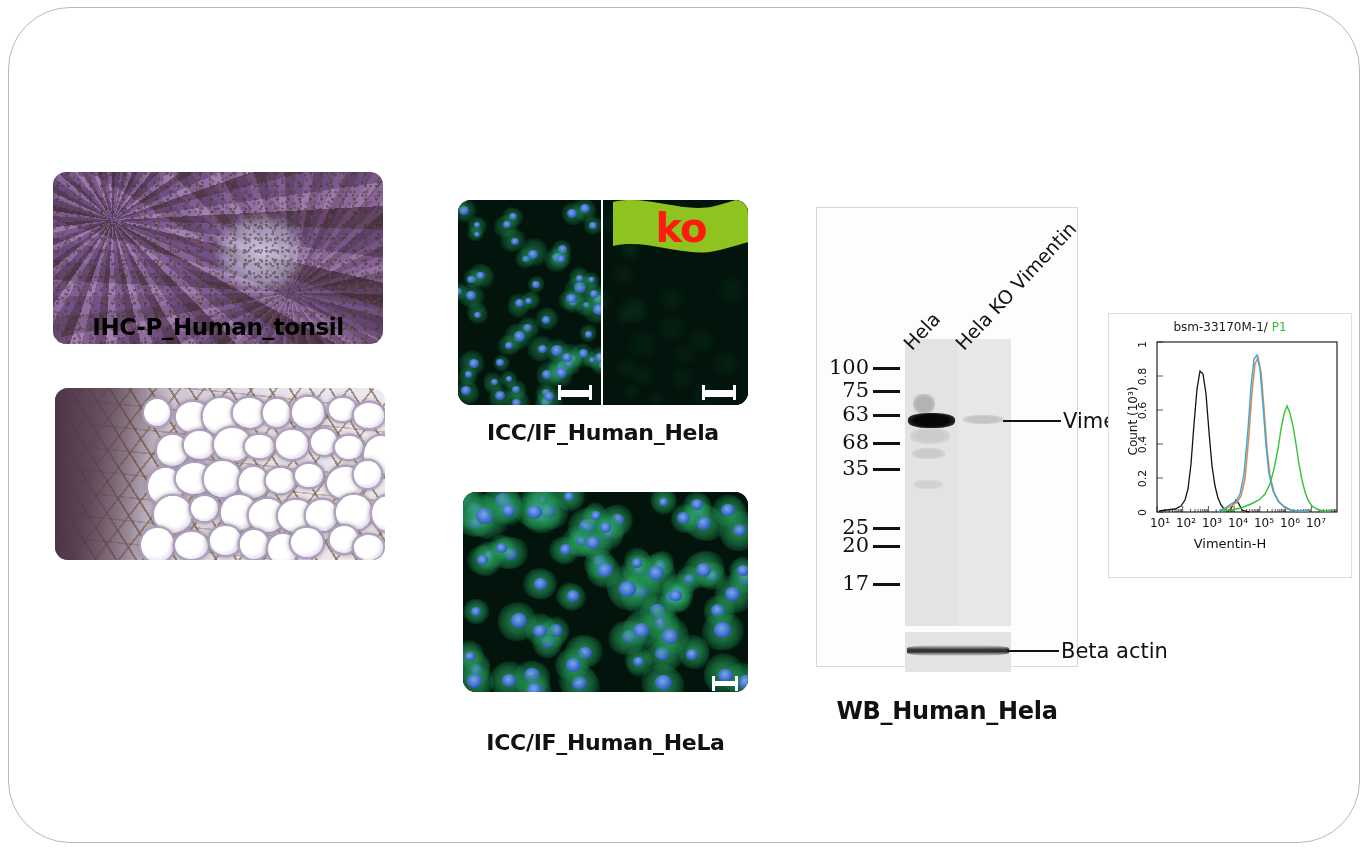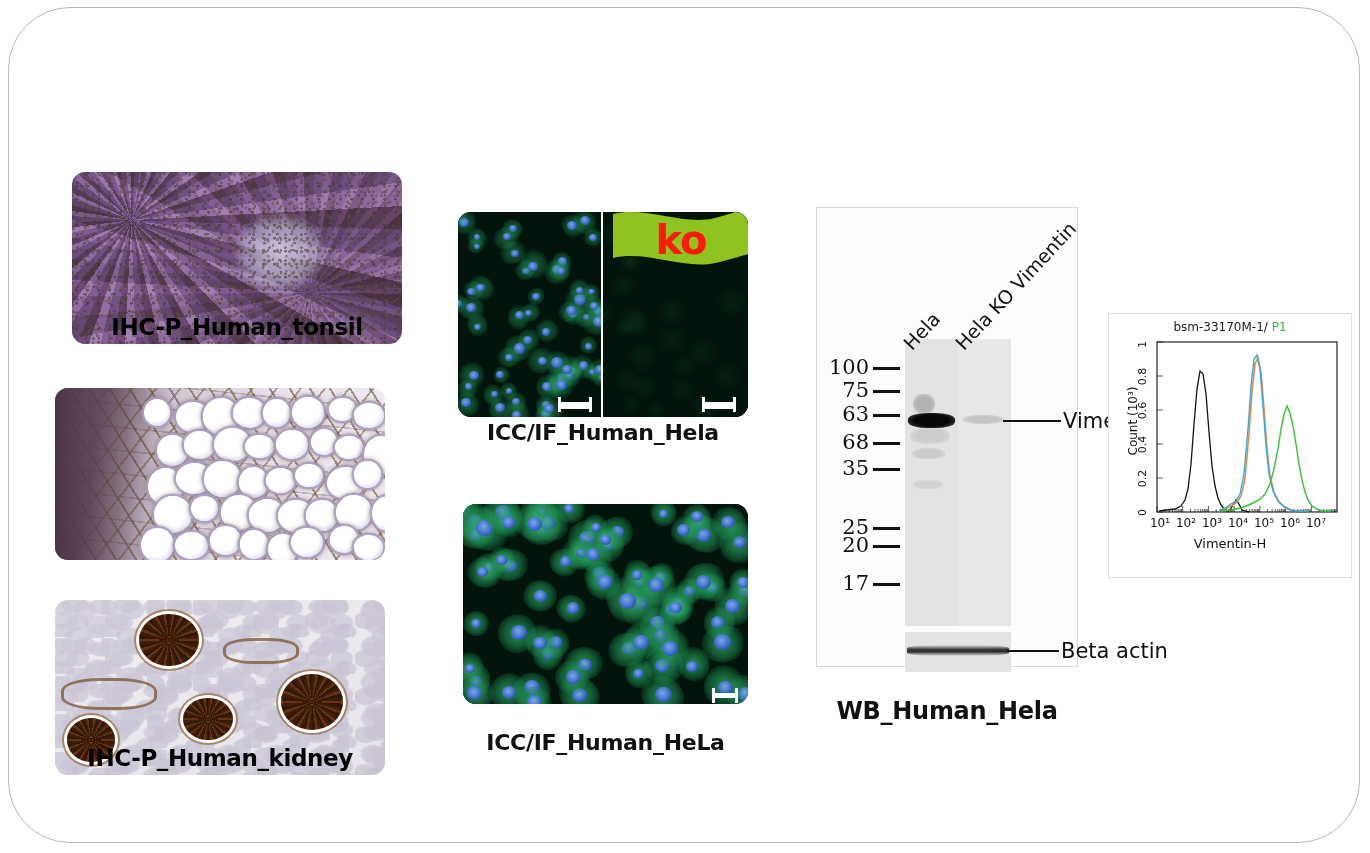--- a/index.html
+++ b/index.html
@@ -80,21 +80,21 @@
      background-size:46px 38px,52px 40px,48px 36px,55px 42px,50px 38px,44px 36px,56px 44px,47px 37px,51px 40px,49px 38px;}
   .glom{position:absolute;border-radius:50%;
         background:
           repeating-conic-gradient(from 20deg at 50% 50%, #4a3320 0deg 7deg, #7a5633 7deg 13deg, #3a2718 13deg 20deg),
           radial-gradient(circle,#6b4a2c 0 70%,#8a6640 100%);
         background-blend-mode:overlay,normal;
         box-shadow:0 0 0 3px #ffffff, 0 0 0 5px rgba(150,112,70,.75);}
   .vessel{position:absolute;border-radius:50%;border:3px solid rgba(120,84,48,.75);background:transparent;}
 
   
-  .icc{position:absolute;border-radius:13px;overflow:hidden;background:#000;margin-top:12px;}
+  .icc{position:absolute;border-radius:13px;overflow:hidden;background:#000;}
   .icc-half{position:absolute;top:0;height:100%;overflow:hidden;}
   .ffield{position:absolute;inset:0;background:#02140c;}
   .cellgrn{position:absolute;border-radius:48% 52% 46% 54%/54% 46% 54% 46%;
            background:radial-gradient(circle at 50% 50%, rgba(60,190,110,.78) 0%, rgba(34,150,86,.55) 48%, rgba(16,90,52,.18) 78%, transparent 92%);
            filter:blur(.6px);}
   .nuc{position:absolute;border-radius:50%;
        background:radial-gradient(circle at 44% 40%, #7ea8ee 0%, #3f6fd0 52%, #22479c 82%, #132d6b 100%);}
   .divider{position:absolute;top:0;height:100%;width:2px;background:#ffffff;}
   .scalebar{position:absolute;height:7px;background:#fff;}
   .scalebar:before,.scalebar:after{content:"";position:absolute;top:-5px;width:3px;height:15px;background:#fff;}
@@ -131,21 +131,21 @@
   .yticklbl{position:absolute;font-size:11px;color:#111;transform:rotate(-90deg);transform-origin:center;white-space:nowrap;}
   .flowcap{position:absolute;left:0;right:0;text-align:center;font-weight:bold;font-size:23px;color:#000;letter-spacing:-.3px;}
 </style>
 </head>
 <body>
 
 <div id="canvas">
   <div class="frame"></div>
 
 
-  <div class="ihc tonsil" style="left:72px;top:172px;width:330px;height:172px;">
+  <div class="ihc tonsil" style="left:53px;top:172px;width:330px;height:172px;">
     <div class="tonsil-grain"></div>
     <div class="lbl">IHC-P_Human_tonsil</div>
   </div>
 
   <div class="ihc colon" style="left:55px;top:388px;width:330px;height:172px;">
     <div class="colon-stroma"></div>
     <div class="colon-dark"></div>
     <div id="colon-crypts">
         <div class="crypt" style="left: 88.6434px; top: 10.8906px; width: 26.0091px; height: 26.7309px;"></div>
         <div class="crypt" style="left: 121.07px; top: 14.4988px; width: 34.1411px; height: 29.7612px;"></div>
@@ -183,30 +183,20 @@
         <div class="crypt" style="left: 119.816px; top: 144.094px; width: 32.99px; height: 27.2885px;"></div>
         <div class="crypt" style="left: 154.614px; top: 138.208px; width: 31.6986px; height: 28.3135px;"></div>
         <div class="crypt" style="left: 184.516px; top: 141.707px; width: 28.8864px; height: 28.9557px;"></div>
         <div class="crypt" style="left: 212.809px; top: 145.952px; width: 30.5671px; height: 30.4177px;"></div>
         <div class="crypt" style="left: 236.099px; top: 140.262px; width: 31.4751px; height: 28.8241px;"></div>
         <div class="crypt" style="left: 274.705px; top: 138.391px; width: 28.6999px; height: 26.2011px;"></div>
         <div class="crypt" style="left: 298.687px; top: 146.981px; width: 29.493px; height: 25.1128px;"></div>
       </div>
   </div>
 
-  <div class="ihc kidney" style="left:55px;top:600px;width:330px;height:175px;">
-    <div class="kid-tub"></div>
-    <div class="glom" style="left:84px;top:14px;width:60px;height:52px;"></div>
-    <div class="glom" style="left:226px;top:74px;width:62px;height:56px;"></div>
-    <div class="glom" style="left:128px;top:98px;width:50px;height:42px;"></div>
-    <div class="glom" style="left:12px;top:118px;width:48px;height:44px;"></div>
-    <div class="vessel" style="left:6px;top:78px;width:90px;height:26px;border-radius:40%;"></div>
-    <div class="vessel" style="left:168px;top:38px;width:70px;height:20px;border-radius:40%;"></div>
-    <div class="lbl">IHC-P_Human_kidney</div>
-  </div>
 
   <div class="icc" style="left:458px;top:200px;width:290px;height:205px;">
     <div class="icc-half" id="icc-wt" style="left:0;width:143px;">
       <div class="ffield"></div>
     <div class="cellgrn" style="left: -10.046px; top: 82.8865px; width: 20.1166px; height: 17.4624px; opacity: 0.6; transform: rotate(154.879deg);"></div>
         <div class="nuc" style="left: -3.83066px; top: 87.7705px; width: 7.82588px; height: 7.19981px; opacity: 0.95;"></div>
         <div class="cellgrn" style="left: 57.9406px; top: 46.8407px; width: 19.1852px; height: 21.7835px; opacity: 0.6; transform: rotate(25.3114deg);"></div>
         <div class="nuc" style="left: 64.1863px; top: 55.525px; width: 7.3985px; height: 6.80662px; opacity: 0.95;"></div>
         <div class="cellgrn" style="left: 45.1301px; top: 6.38988px; width: 19.1757px; height: 21.9391px; opacity: 0.6; transform: rotate(106.622deg);"></div>
         <div class="nuc" style="left: 50.7351px; top: 12.5957px; width: 7.7957px; height: 7.17204px; opacity: 0.95;"></div>

